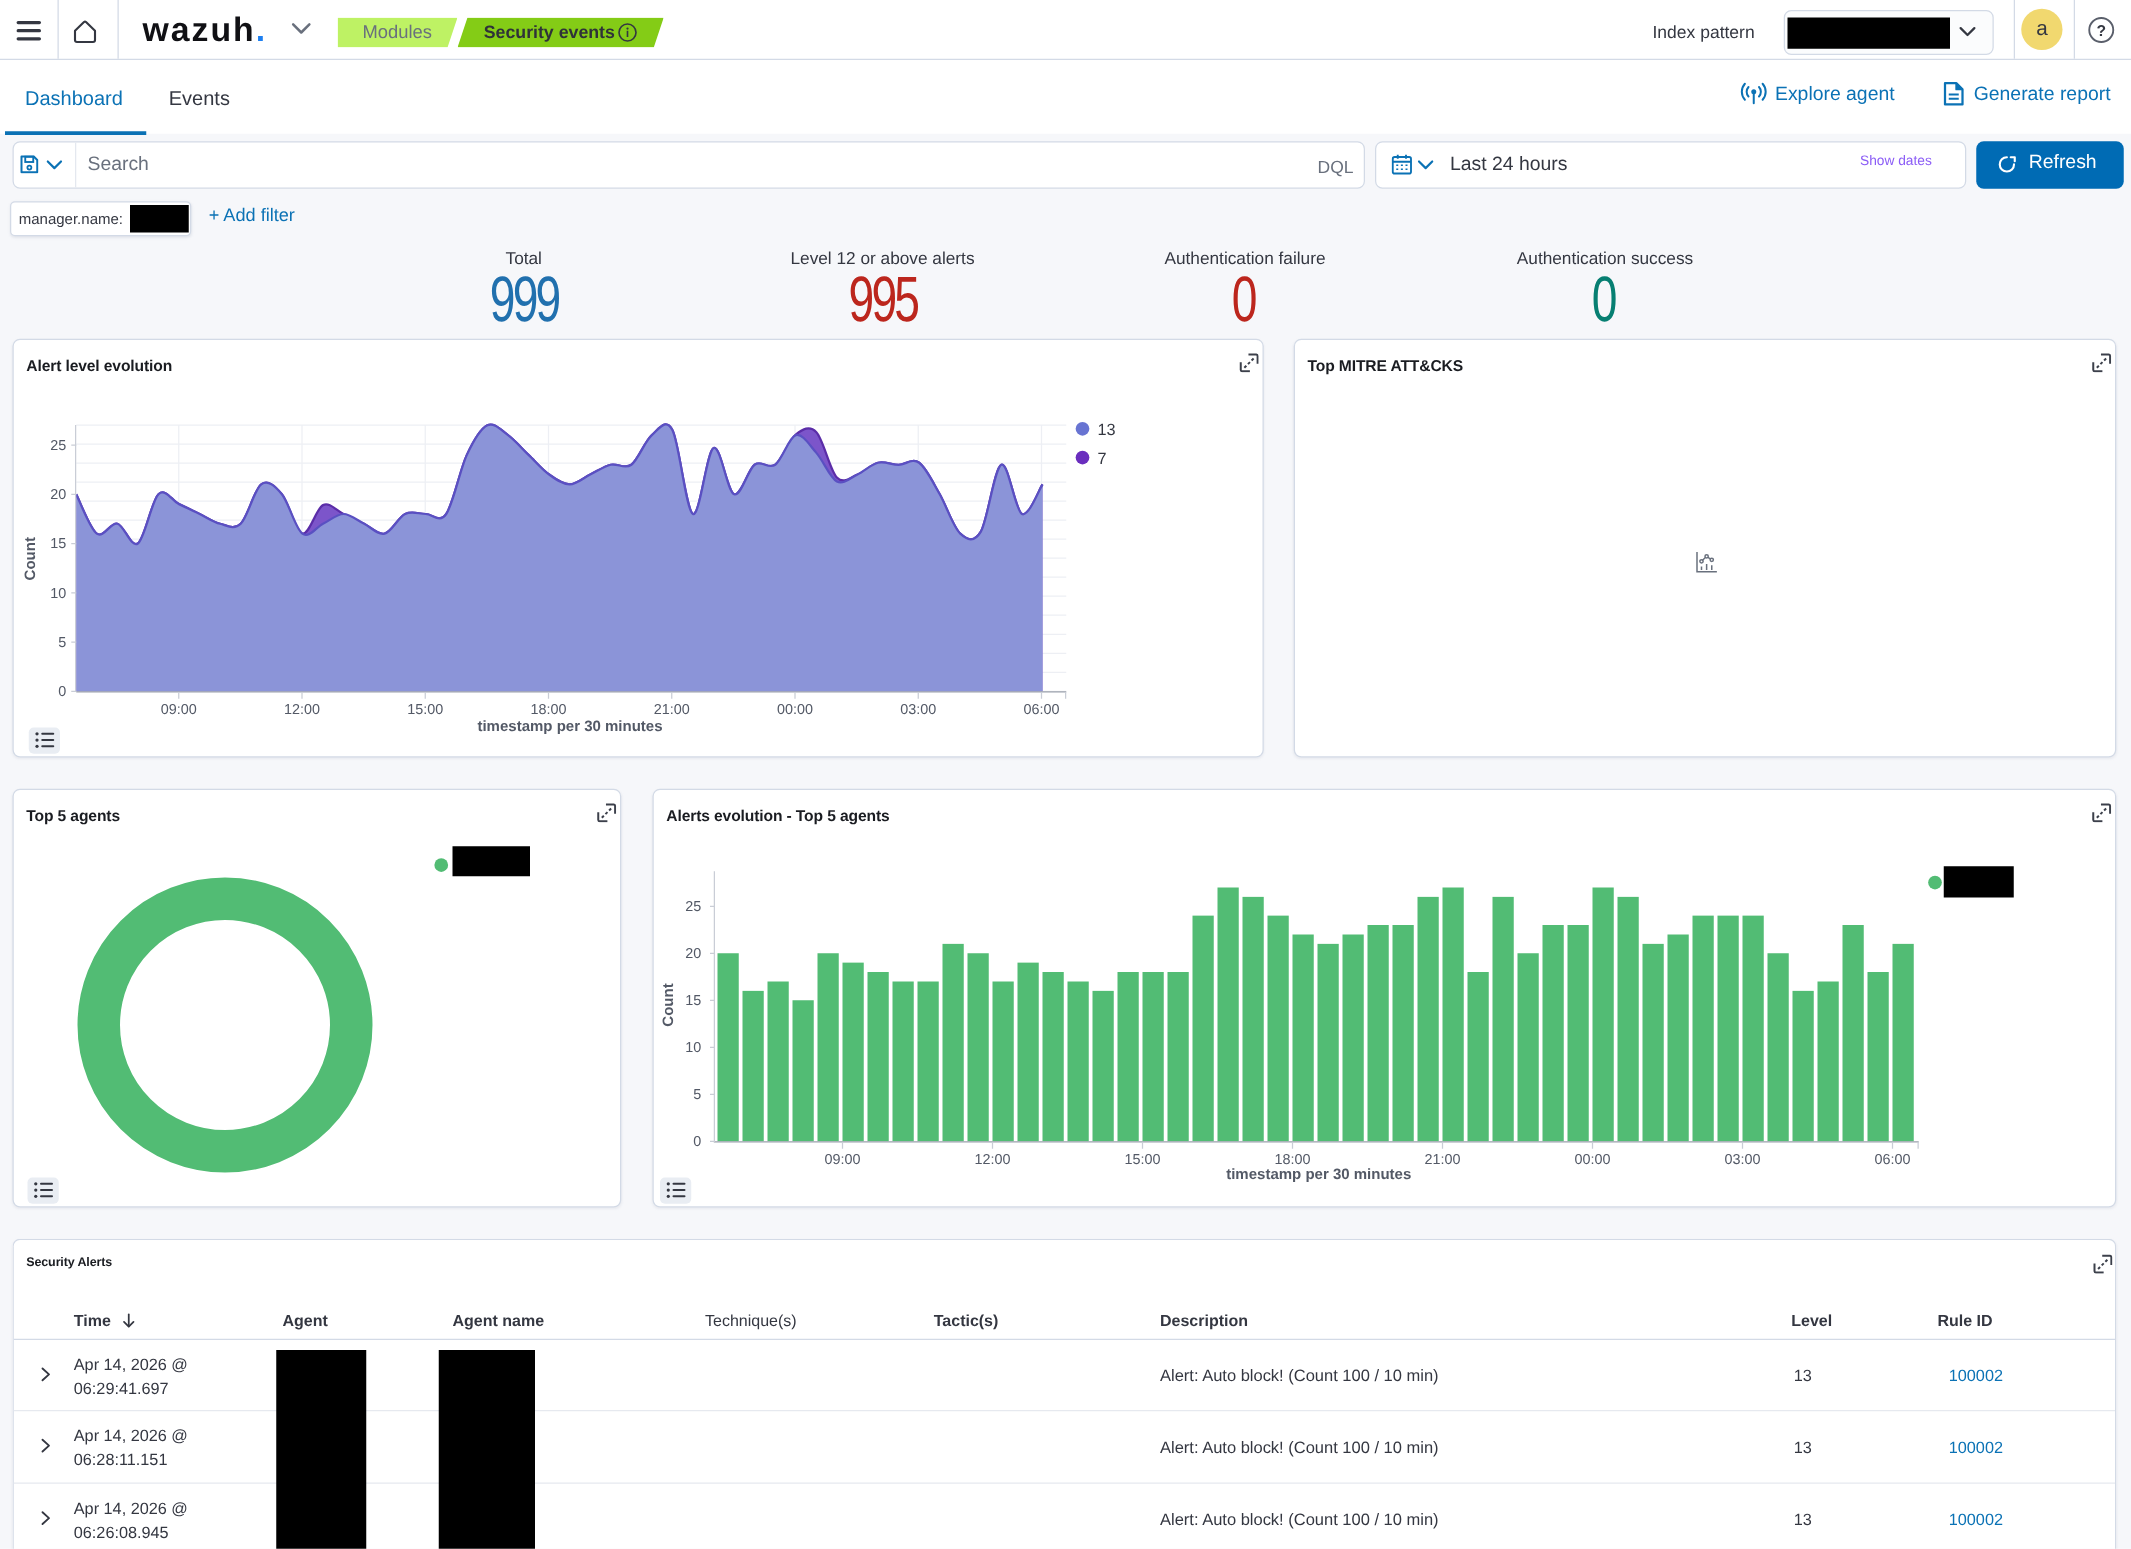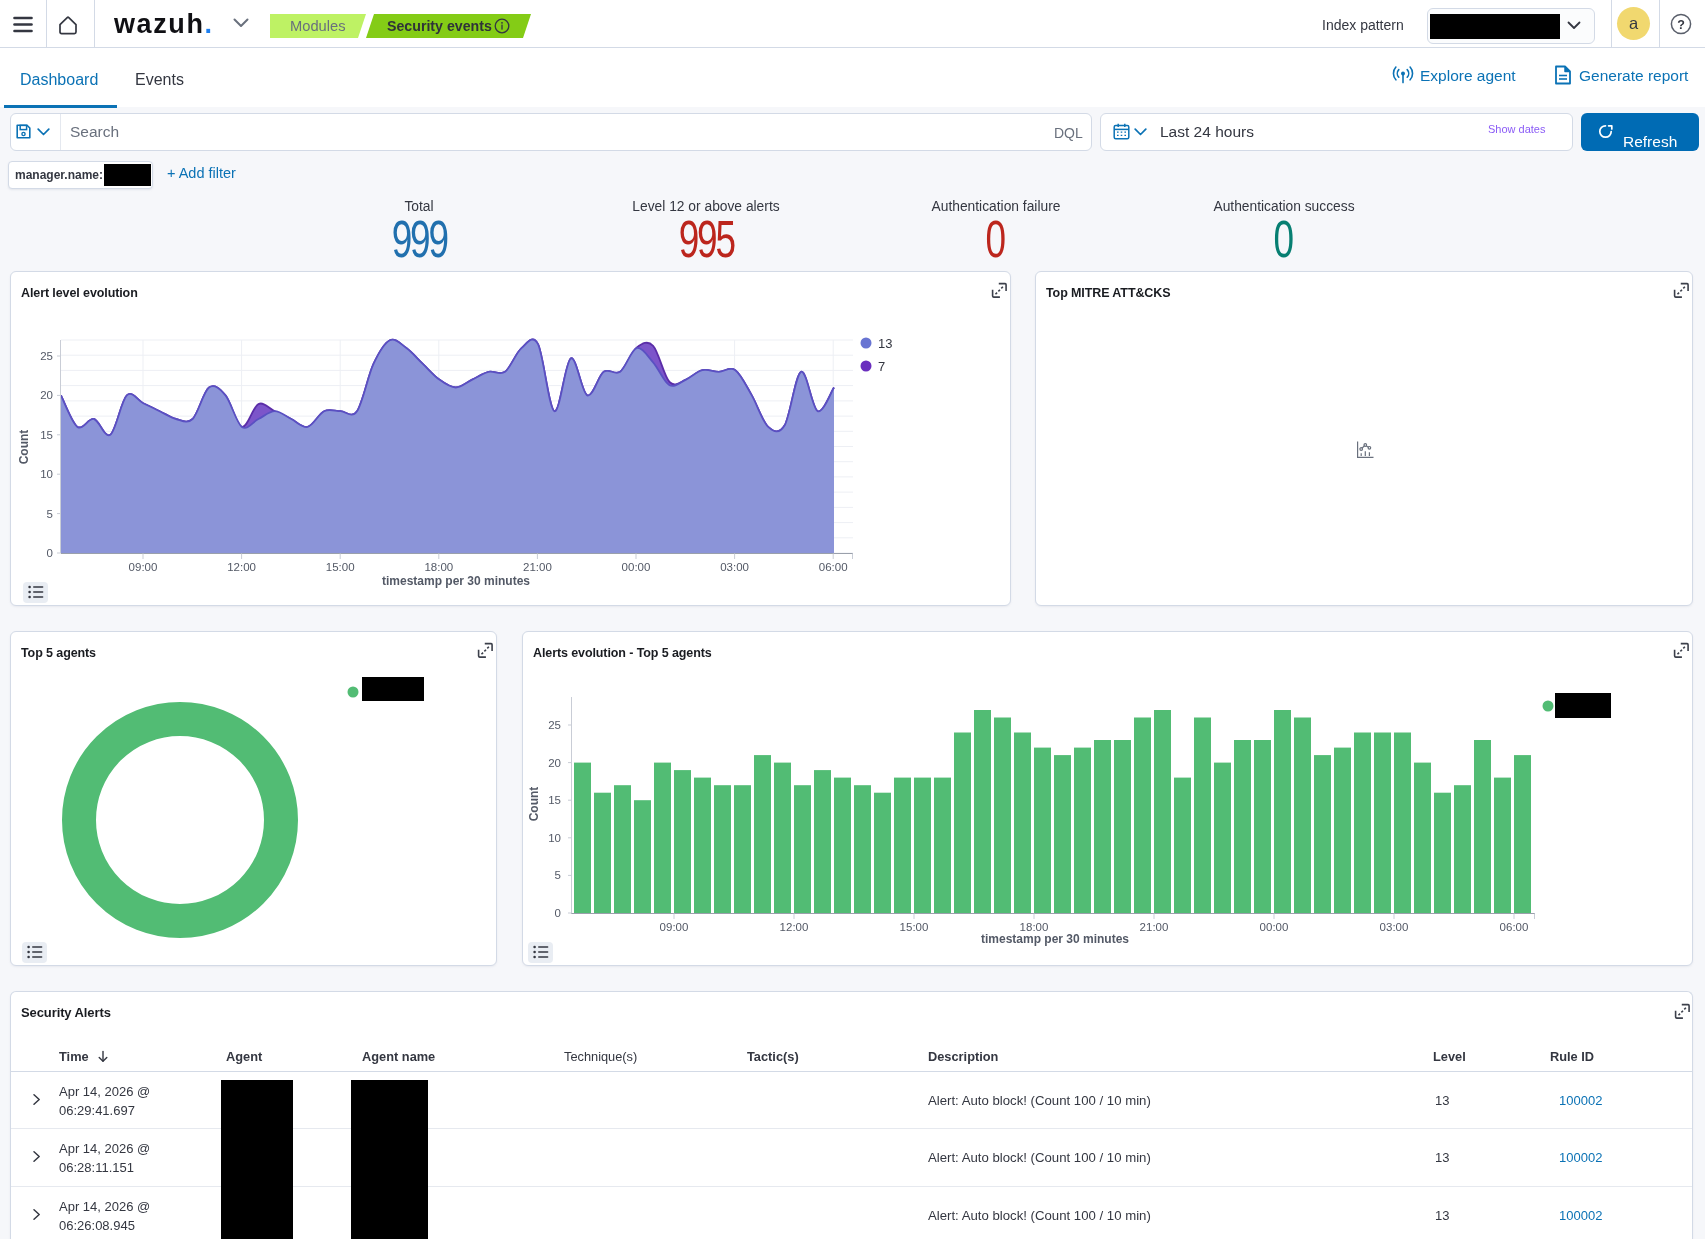--- a/index.html
+++ b/index.html
@@ -116,24 +116,24 @@
   <svg class="abs" style="left:1134px;top:128px" width="13" height="8" viewBox="0 0 13 8">
       <path d="M1.2 1.2 L6.5 6.5 L11.8 1.2" fill="none" stroke="#0b72b5" stroke-width="1.7" stroke-linecap="round" stroke-linejoin="round"></path>
     </svg>
   <div class="abs" style="left:1160px;top:123px;font-size:15.5px;color:#343741">Last 24 hours</div>
   <div class="abs" style="left:1488px;top:123px;font-size:11px;color:#8b5cf6">Show dates</div>
   <div class="abs" style="left:1581px;top:113px;width:118px;height:38px;background:#006bb4;border-radius:6px"></div>
   <svg class="abs" style="left:1597px;top:123px" width="17" height="17" viewBox="0 0 17 17">
     <path d="M14.2 8.5 A5.7 5.7 0 1 1 8.5 2.8" fill="none" stroke="#fff" stroke-width="1.7" stroke-linecap="round"></path>
     <path d="M11.6 2.8 H14.8 V6" fill="none" stroke="#fff" stroke-width="1.7" stroke-linecap="round" stroke-linejoin="round"></path>
   </svg>
-  <div class="abs" style="left:1623px;top:133px;font-size:15.5px;font-weight:500;color:#fff">Refresh</div>
+  <div class="abs" style="left:1623px;top:121px;font-size:15.5px;font-weight:500;color:#fff">Refresh</div>
 
   <div class="abs" style="left:8px;top:161px;width:145px;height:28px;background:#fff;border:1px solid #d3dae6;border-radius:4px;box-shadow:0 1px 2px rgba(152,162,179,.2)"></div>
-  <div class="abs" style="left:15px;top:168px;font-size:12px;font-weight:700;color:#343741">manager.name:</div>
+  <div class="abs" style="left:15px;top:168px;font-size:12px;font-weight:400;color:#343741">manager.name:</div>
   <div class="abs" style="left:104px;top:164px;width:47px;height:22px;background:#000"></div>
   <div class="abs" style="left:167px;top:165px;font-size:14.5px;color:#0b72b5">+ Add filter</div>
 
   <div class="abs" style="left:319px;top:199px;width:200px;text-align:center;font-size:13.8px;color:#343741">Total</div>
   <div class="abs" style="left:319px;top:216px;width:200px;text-align:center;font-size:42px;color:#2170ae"><span style="display:inline-block;transform:scale(.88,1.22);transform-origin:center;letter-spacing:-2.5px">999</span></div>
   <div class="abs" style="left:581px;top:199px;width:250px;text-align:center;font-size:13.8px;color:#343741">Level 12 or above alerts</div>
   <div class="abs" style="left:581px;top:216px;width:250px;text-align:center;font-size:42px;color:#bc261d"><span style="display:inline-block;transform:scale(.88,1.22);transform-origin:center;letter-spacing:-2.5px">995</span></div>
   <div class="abs" style="left:871px;top:199px;width:250px;text-align:center;font-size:13.8px;color:#343741">Authentication failure</div>
   <div class="abs" style="left:871px;top:216px;width:250px;text-align:center;font-size:42px;color:#bc261d"><span style="display:inline-block;transform:scale(.88,1.22);transform-origin:center">0</span></div>
   <div class="abs" style="left:1159px;top:199px;width:250px;text-align:center;font-size:13.8px;color:#343741">Authentication success</div>
@@ -380,21 +380,21 @@
           <rect x="5" y="1.2" width="10.4" height="1.6" rx="0.8"></rect>
           <circle cx="1.6" cy="7" r="1.3"></circle>
           <rect x="5" y="6.2" width="10.4" height="1.6" rx="0.8"></rect>
           <circle cx="1.6" cy="12" r="1.3"></circle>
           <rect x="5" y="11.2" width="10.4" height="1.6" rx="0.8"></rect>
         </g>
       </svg>
   </div>
 
   <div class="panel" style="left:10px;top:991px;width:1683px;height:260px;border-radius:6px 6px 0 0;border-bottom:none">
-    <div class="ptitle" style="font-size:13px;top:13px">Security Alerts</div>
+    <div class="ptitle" style="font-size:10px;top:13px">Security Alerts</div>
     <svg class="expand" style="right:2px;top:11px" width="14" height="14" viewBox="0 0 14 14">
         <g stroke="#3c404b" stroke-width="1.4" fill="none">
           <path d="M6.8 1.4 H12.3 Q13.2 1.5 13.2 2.4 V7.8"></path>
           <path d="M1.4 6.8 V12.2 Q1.5 13.2 2.4 13.2 H7.8"></path>
           <line x1="3.9" y1="10.7" x2="10.7" y2="3.9" stroke-dasharray="2 1.6"></line>
         </g>
       </svg>
 
     <div class="abs" style="left:48px;top:57px;font-size:12.8px;font-weight:700">Time</div>
     <svg class="abs" style="left:86px;top:58px" width="12" height="13" viewBox="0 0 12 13">

